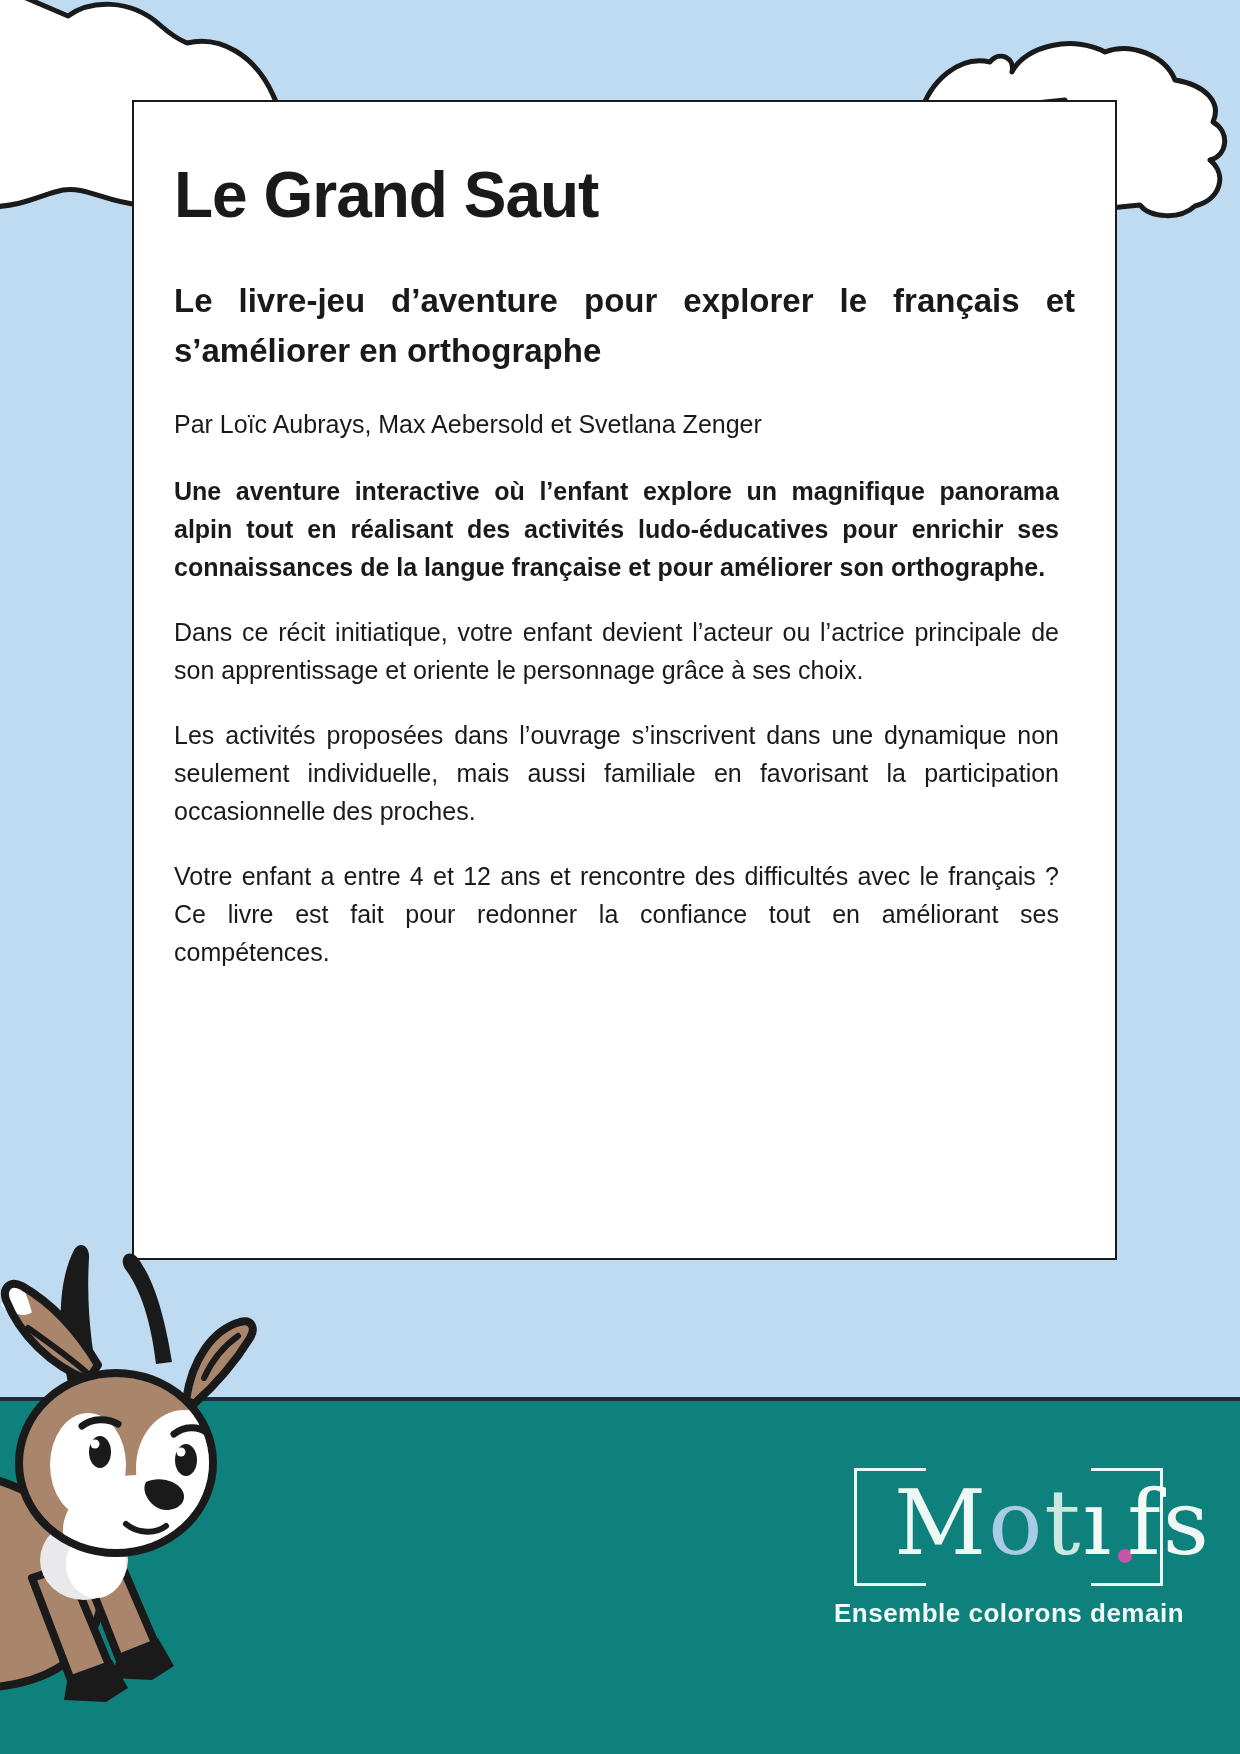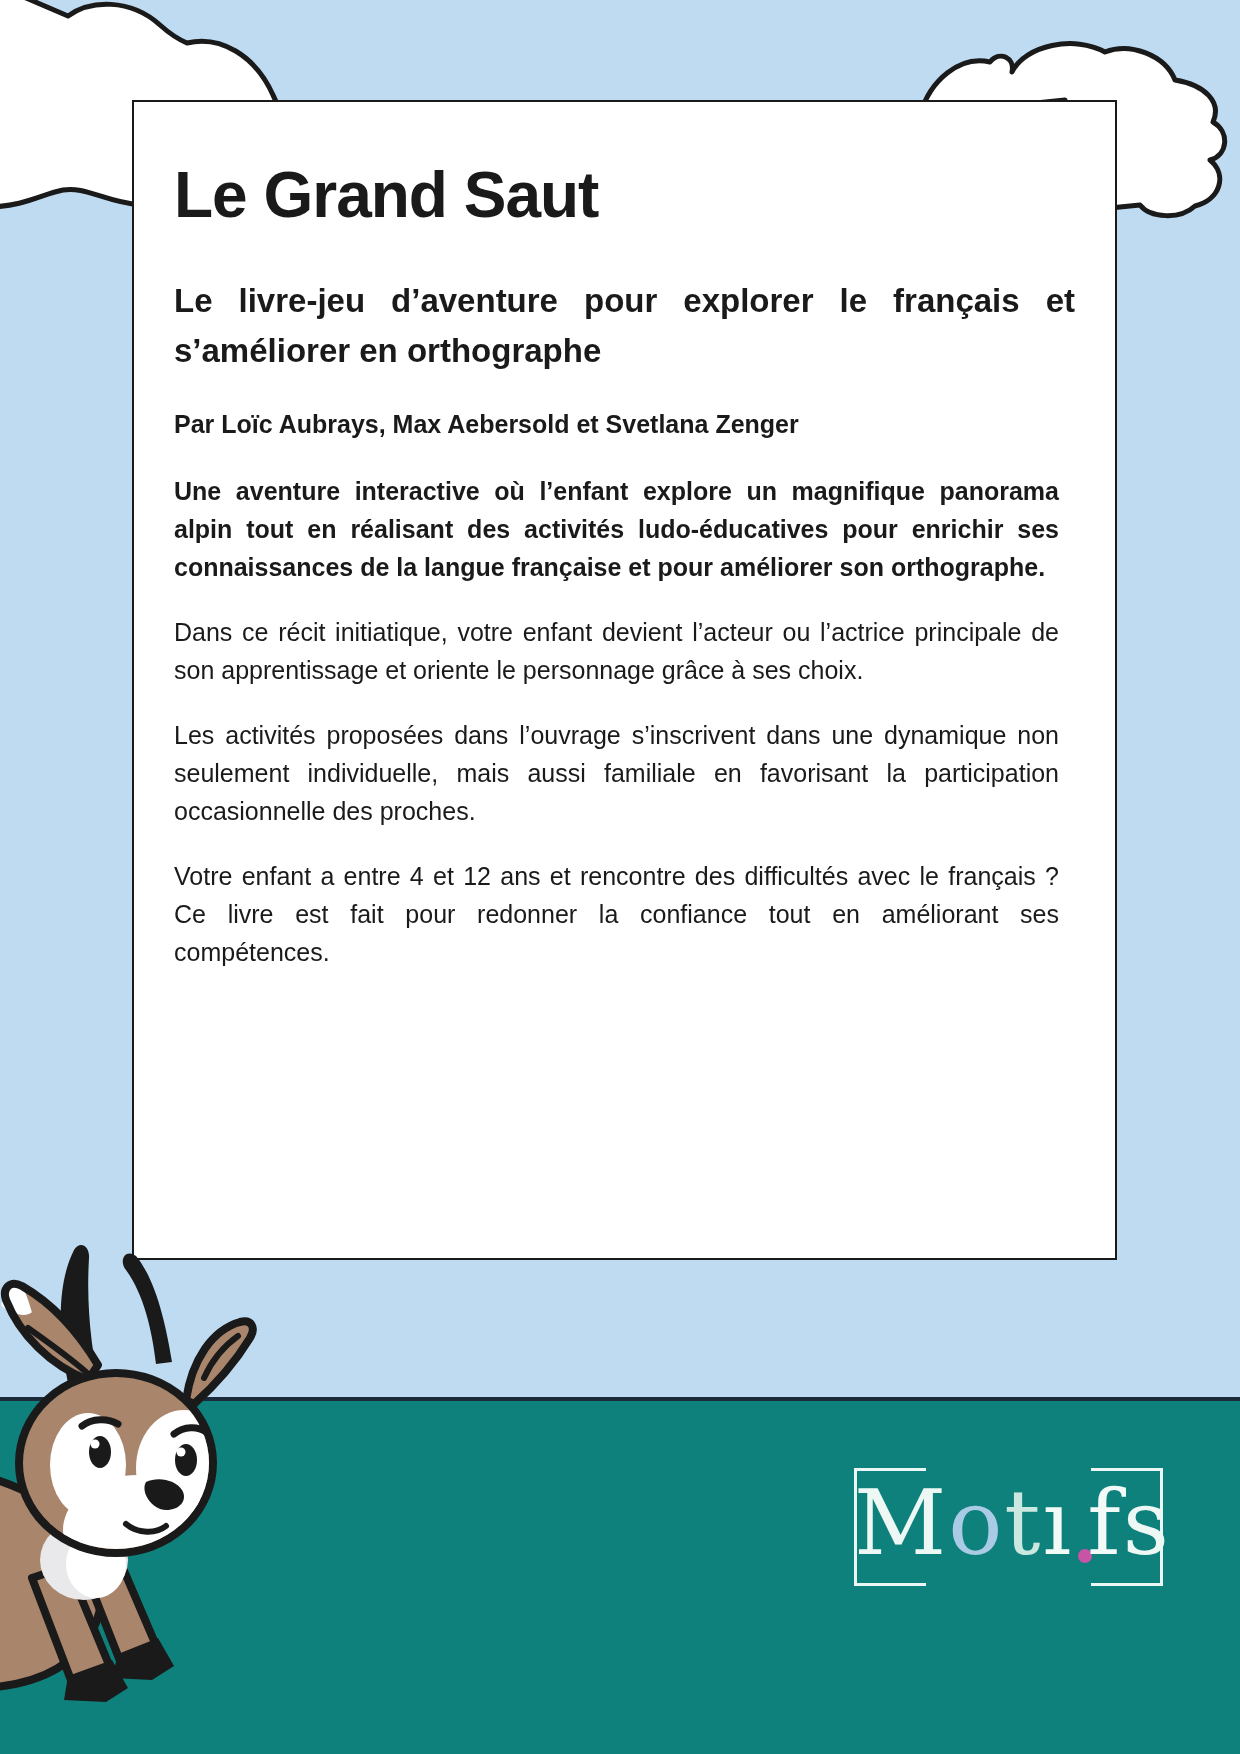--- a/index.html
+++ b/index.html
@@ -30,41 +30,42 @@
     margin:0 0 46px 0;
     font-size:64px;font-weight:600;letter-spacing:-1px;line-height:1.1;
   }
   .card h2{
     margin:0 0 32px 0;
     font-size:33px;font-weight:700;line-height:1.5;
     text-align:justify;
   }
   .byline{
     margin:0 0 30px 0;
-    font-size:25px;font-weight:700;line-height:1.4;
+    font-size:25px;font-weight:400;line-height:1.4;
   }
   .card p.body{
     margin:0 16px 27px 0;
     font-size:25px;line-height:1.52;
     text-align:justify;
   }
   .card p.body.lead{font-weight:700;}
   .mascot{position:absolute;left:-40px;top:1230px;}
   .logo-frame{
     position:absolute;left:854px;top:1468px;width:309px;height:118px;
   }
   .bracket{position:absolute;top:0;bottom:0;width:72px;box-sizing:border-box;}
   .bracket.bl{left:0;border-left:3px solid #EAF7F5;border-top:3px solid #EAF7F5;border-bottom:3px solid #EAF7F5;}
   .bracket.br{right:0;border-right:3px solid #EAF7F5;border-top:3px solid #EAF7F5;border-bottom:3px solid #EAF7F5;}
   .logo-word{
     position:absolute;left:0;right:0;top:10px;
     text-align:center;
     font-family:"DejaVu Serif",serif;
     font-size:90px;line-height:1;letter-spacing:2px;
     white-space:nowrap;
+    padding-left:40px;
   }
   .logo-word span{display:inline-block;position:relative;}
   .l0{color:#EDF8F5;}
   .l1{color:#A9CBE5;}
   .l2{color:#CBE8E0;}
   .l3{color:#F2FAF8;}
   .l4{color:#F2FAF8;}
   .l5{color:#EDF8F5;}
   .i-dot{
     position:absolute;left:5px;top:9px;width:14px;height:14px;border-radius:50%;
@@ -169,14 +170,15 @@
       <path d="M 186,252 C 198,246 216,250 222,260 C 228,270 220,280 206,280 C 192,280 180,262 186,252 Z" fill="#1A1A1A" stroke="none"></path>
       <path d="M 166,294 C 178,304 196,304 206,296" fill="none" stroke="#1A1A1A" stroke-width="6"></path>
     </g>
   </svg>
 
   <div class="logo-frame">
     <div class="bracket bl"></div>
     <div class="bracket br"></div>
     <div class="logo-word"><span class="l0">M</span><span class="l1">o</span><span class="l2">t</span><span class="l3"><span>ı</span><span class="i-dot"></span></span><span class="l4">f</span><span class="l5">s</span></div>
   </div>
+  <div class="tagline">Ensemble colorons demain</div>
 
 </div>
 
 </body></html>

